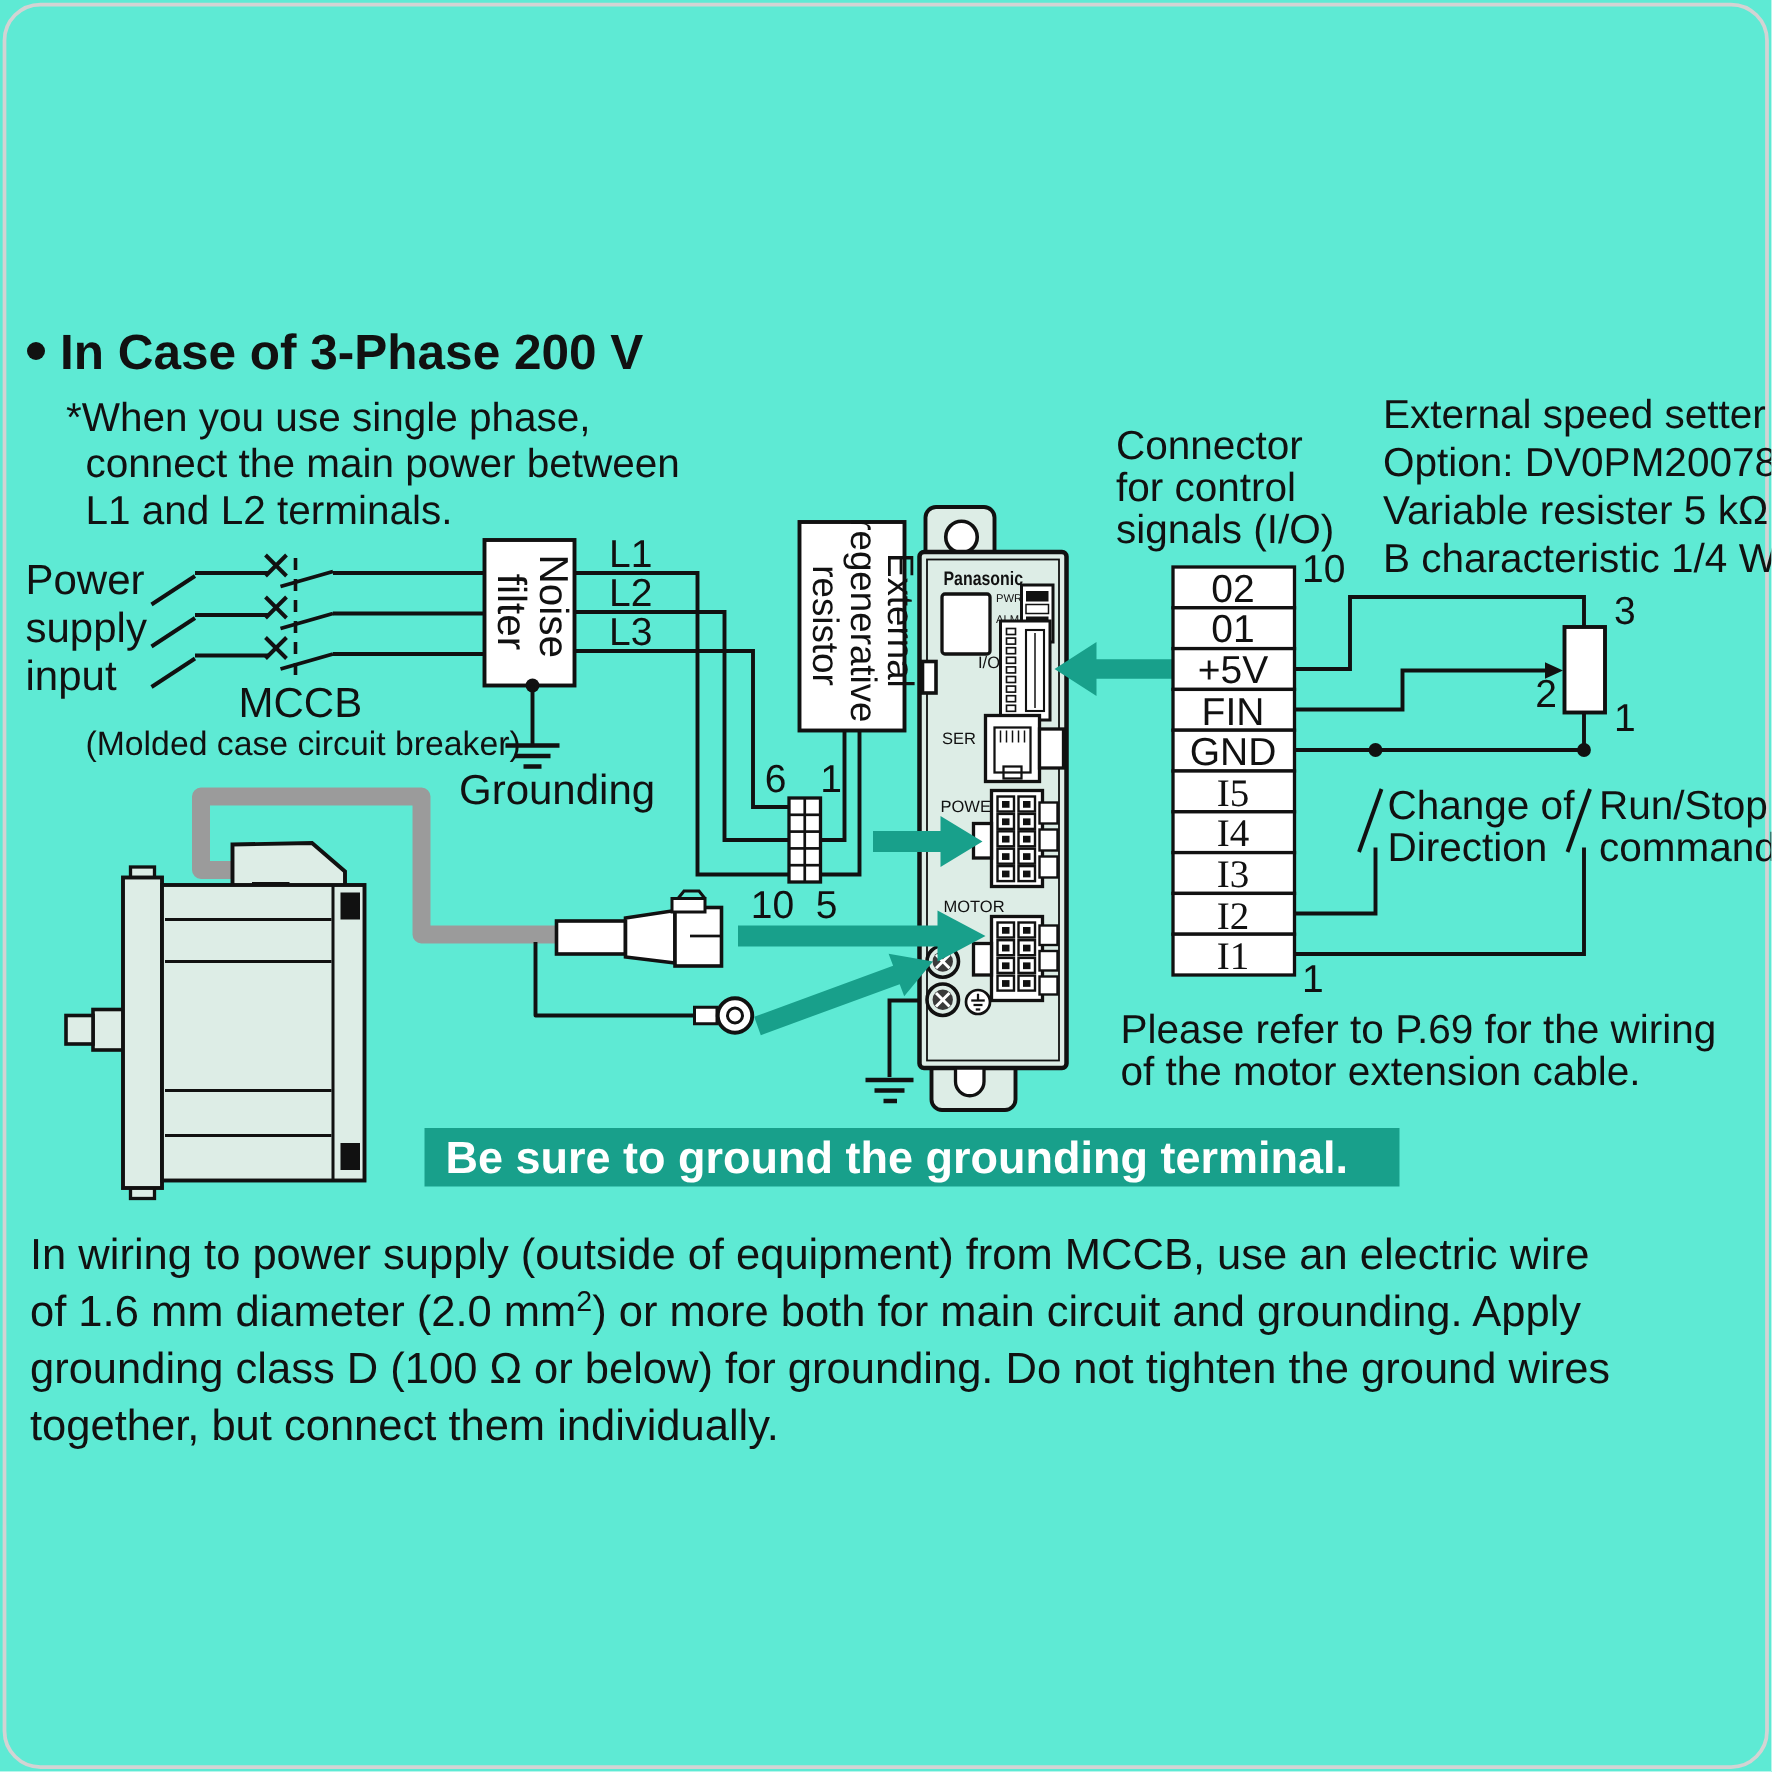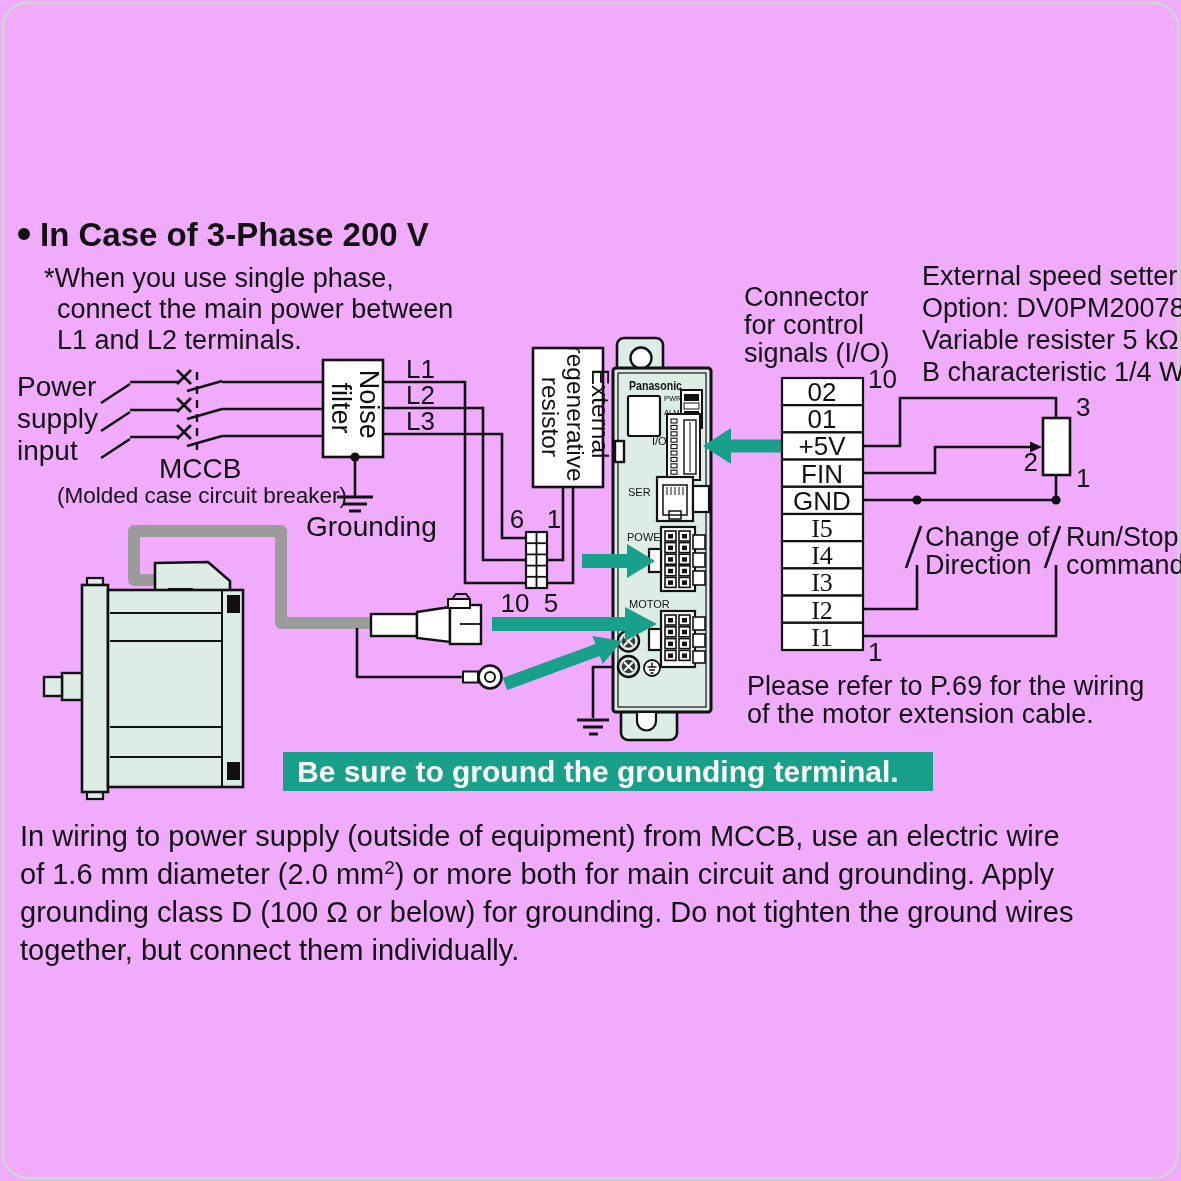--- a/index.html
+++ b/index.html
@@ -2,21 +2,21 @@
 <html style="--teal: #18A08B; --device-fill: #DDEDE6; --cable-gray: #9B9B9B; --border-gray: #D3D3D3;"><head>
 <meta charset="utf-8">
 <style>
   :root{
     --teal:#18A08B;
     --device-fill:#DDEDE6;
     --cable-gray:#9B9B9B;
     --border-gray:#D3D3D3;
   }
   html,body{margin:0;padding:0;background:#fff;}
-  .canvas{position:relative;width:1181px;height:1181px;background:#f0abfc;overflow:hidden;}
+  .canvas{position:relative;width:1181px;height:1181px;background:#5eead4;overflow:hidden;}
   svg{position:absolute;left:0;top:0;}
   svg text{font-family:"Liberation Sans","DejaVu Sans",sans-serif;fill:#111;}
   .t33b{font-size:33px;font-weight:bold;}
   .t30b{font-size:30px;font-weight:bold;fill:#fff;}
   .t29{font-size:29px;}
   .t28{font-size:28px;}
   .t27{font-size:27px;}
   .t26{font-size:26px;}
   .t245{font-size:24.5px;}
   .t23{font-size:22.5px;}

